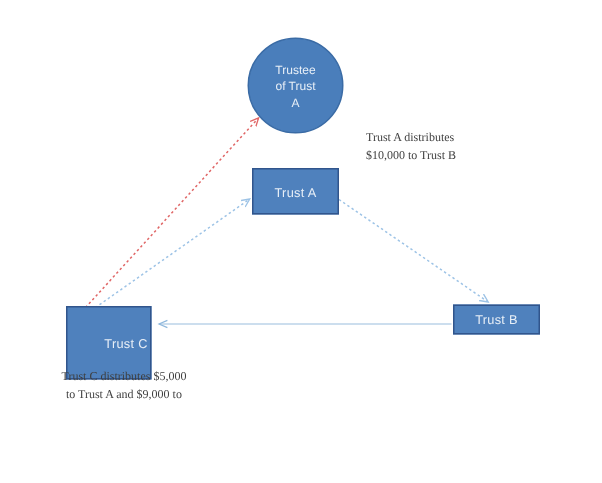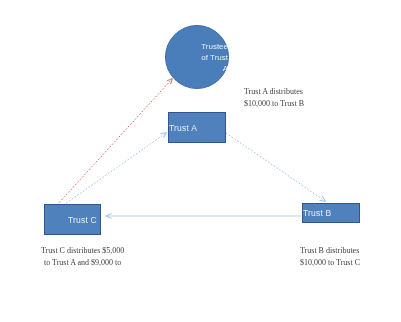--- a/index.html
+++ b/index.html
@@ -26,34 +26,35 @@
   }
   .node-box {
     position: absolute;
     box-sizing: border-box;
     background: #4F81BD;
     border: 1.5px solid #31558C;
     color: #E8EFF7;
     font-size: 8.5px;
     display: flex;
     align-items: center;
+    justify-content: center;
     letter-spacing: 0.2px;
   }
   .node-circle {
     position: absolute;
     box-sizing: border-box;
     background: #4A7EBB;
     border: 1px solid #3A6BA5;
     border-radius: 50%;
     color: #E8EFF7;
     font-size: 8px;
     line-height: 11px;
     display: flex;
     flex-direction: column;
-    align-items: flex-end;
+    align-items: center;
     justify-content: center;
     text-align: center;
   }
   .circle-line {
     display: block;
     white-space: nowrap;
   }
   .caption {
     position: absolute;
     color: #3F3F3F;
@@ -96,36 +97,32 @@
   <div class="node-circle" style="left:165px; top:25px; width:64px; height:64px;">
     <span class="circle-line">Trustee</span>
     <span class="circle-line">of Trust</span>
     <span class="circle-line">A</span>
   </div>
 
   <div class="node-box" style="left:168px; top:112px; width:58px; height:31px;">
     <span>Trust A</span>
   </div>
 
-  <div class="node-box" style="left:44px; top:204px; width:57px; height:31px;padding-left:23px;">
+  <div class="node-box" style="left:44px; top:204px; width:57px; height:49px;padding-left:23px;">
     <span>Trust C</span>
   </div>
 
   <div class="node-box" style="left:302px; top:203px; width:58px; height:20px;">
     <span>Trust B</span>
   </div>
 
   <div class="caption" style="left:244px; top:86px;">
     <span>Trust A distributes</span>
     <span>$10,000 to Trust B</span>
   </div>
 
-  <div class="caption" style="left:300px; top:245px;">
-    <span>Trust B distributes</span>
-    <span>$10,000 to Trust C</span>
-  </div>
 
   <div class="caption" style="left:41px; top:245px;text-align:center;">
     <span>Trust C distributes $5,000</span>
     <span>to Trust A and $9,000 to</span>
   </div>
 
 </div>
 
 </body></html>

